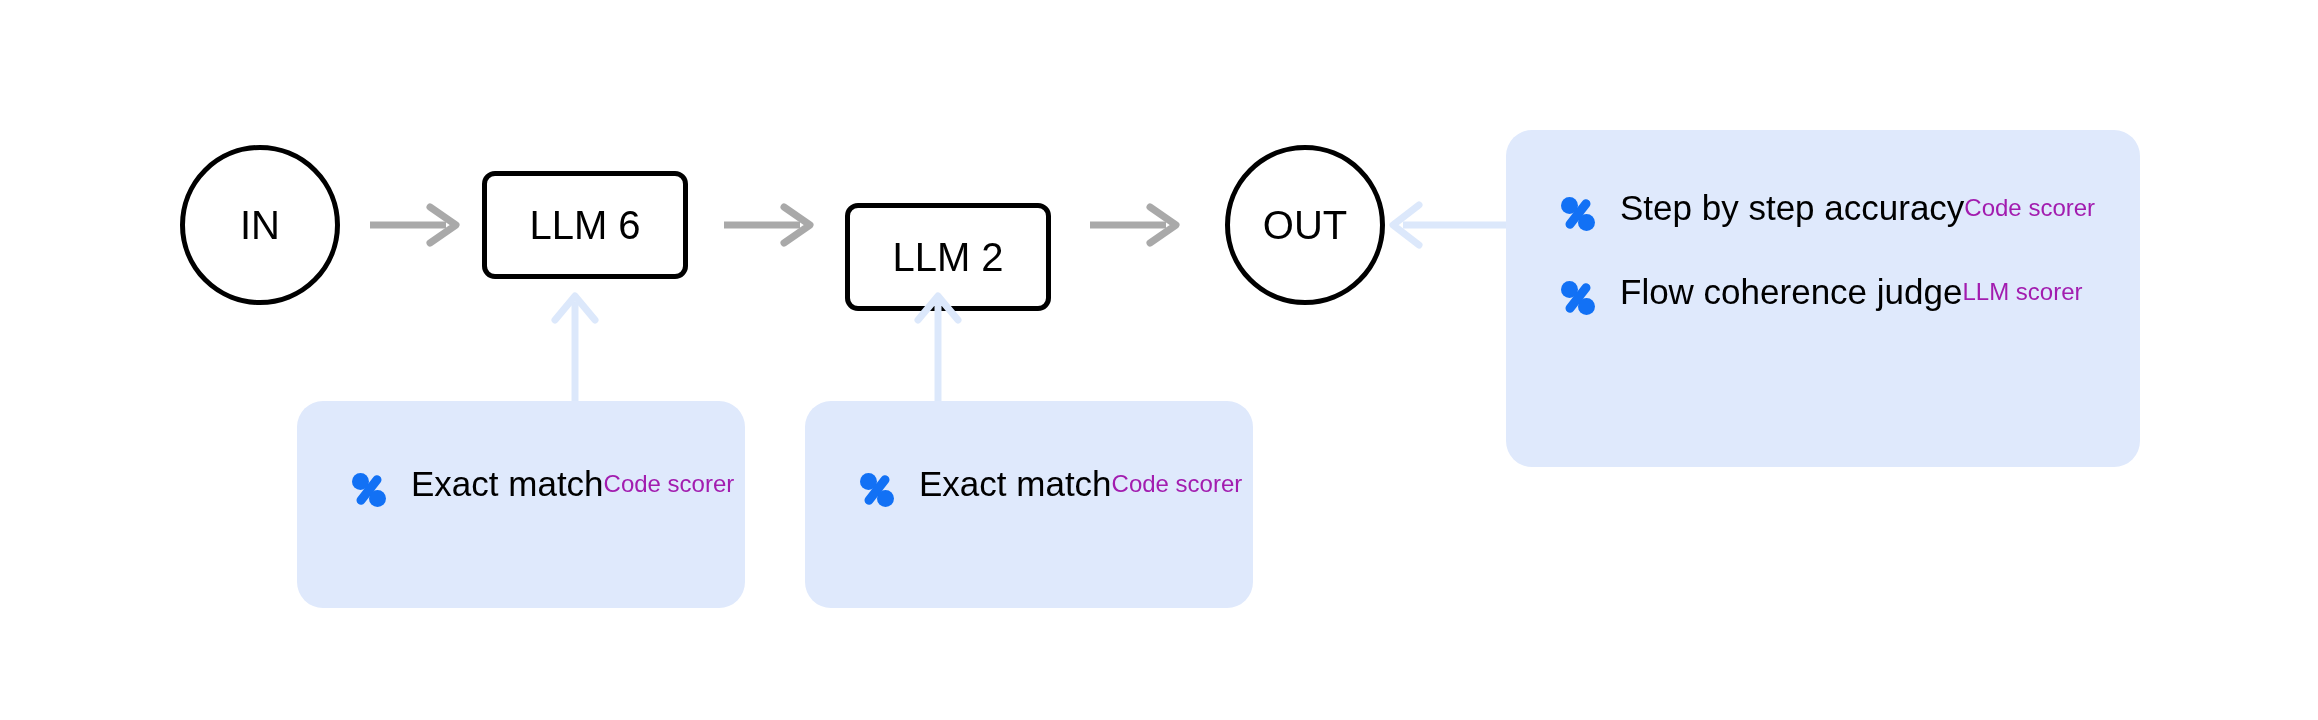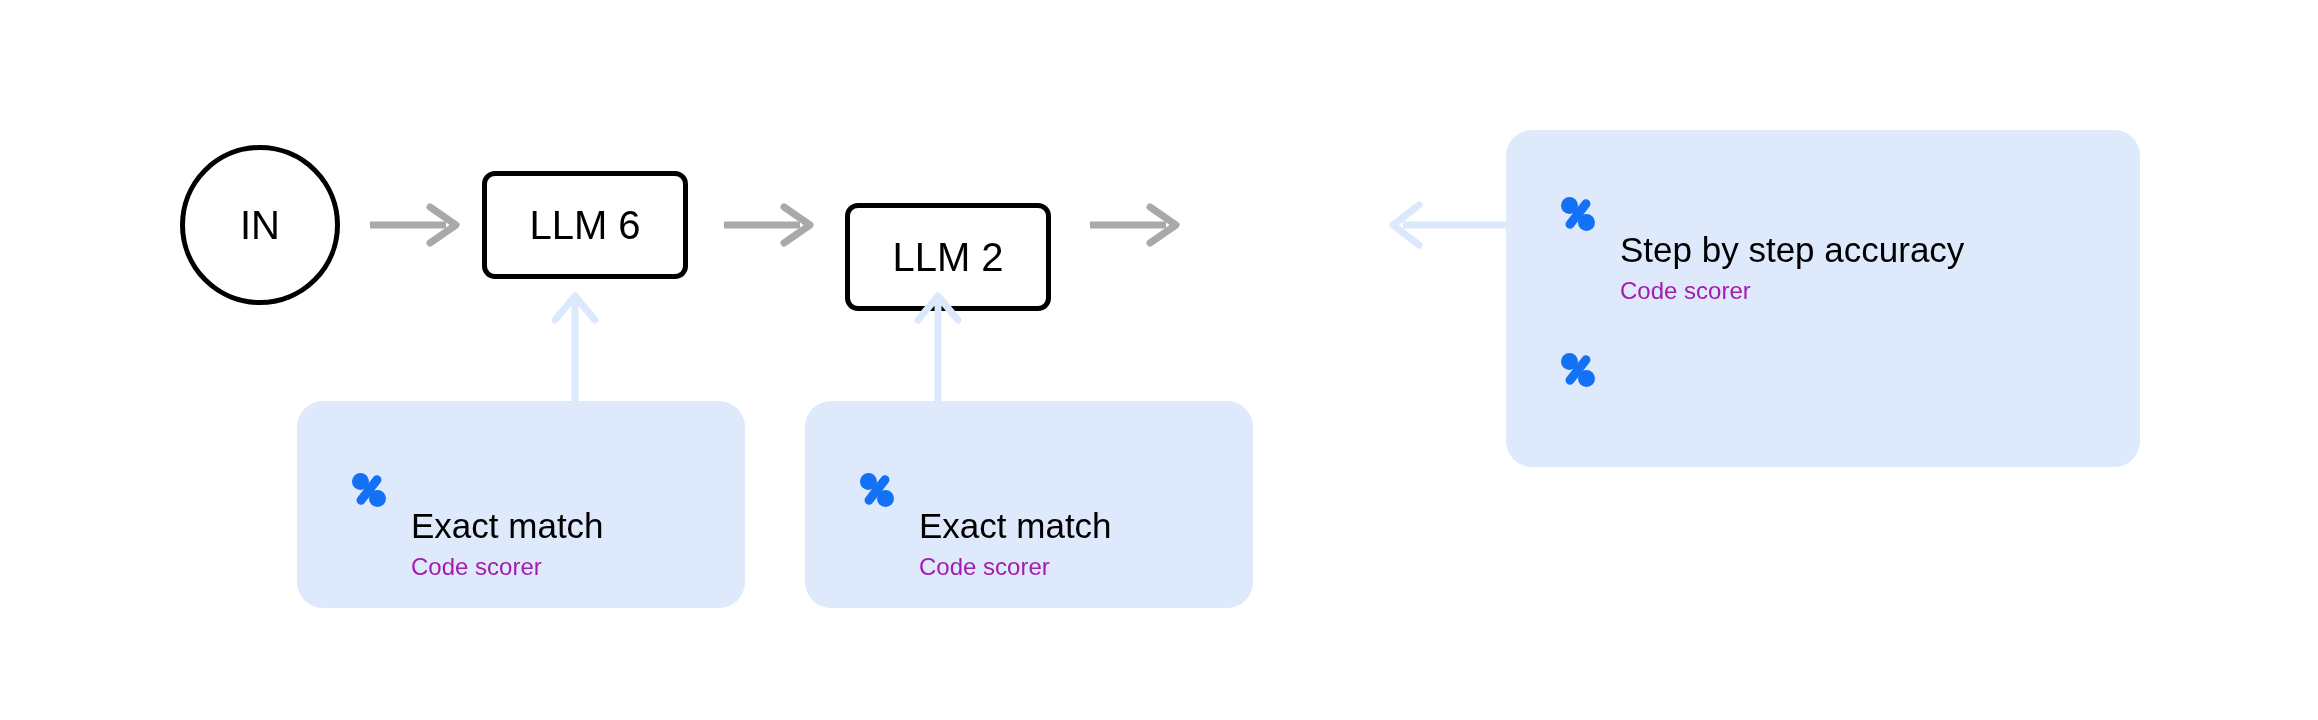--- a/index.html
+++ b/index.html
@@ -90,22 +90,21 @@
     gap: 22px;
   }
   .scorer-icon {
     flex: 0 0 auto;
     width: 40px;
     height: 40px;
     margin-top: 6px;
   }
   .scorer-texts {
     display: flex;
-    flex-direction: column;
-    margin-top: 42px;
+    flex-direction: row;
   }
   .scorer-title {
     font-size: 35px;
     color: #000000;
     line-height: 1.16;
     white-space: nowrap;
   }
   .scorer-sub {
     font-size: 24px;
     color: #a21caf;
@@ -145,20 +144,23 @@
 
   <div class="node-box" style="left:845px; top:171px;margin-top:32px;">
     <span class="node-label">LLM 2</span>
   </div>
 
   <svg class="flow-arrow" style="left:1088px; top:199px;" viewBox="0 0 96 52">
     <path d="M2 26 H78" stroke="#a9a9a9" stroke-width="7" fill="none"></path>
     <path d="M62 8 L88 26 L62 44" stroke="#a9a9a9" stroke-width="7" fill="none" stroke-linecap="round" stroke-linejoin="round"></path>
   </svg>
 
+  <div class="node-circle" style="left:1225px; top:145px;">
+    <span class="node-label">OUT</span>
+  </div>
 
   <svg class="blue-arrow-left" style="left:1385px; top:198px;" viewBox="0 0 150 54">
     <path d="M148 27 H18" stroke="#dce8fb" stroke-width="7" fill="none"></path>
     <path d="M34 7 L8 27 L34 47" stroke="#dce8fb" stroke-width="7" fill="none" stroke-linecap="round" stroke-linejoin="round"></path>
   </svg>
 
   <svg class="blue-arrow-up" style="left:548px; top:290px;" viewBox="0 0 54 120">
     <path d="M27 118 V12" stroke="#dce8fb" stroke-width="7" fill="none"></path>
     <path d="M7 30 L27 6 L47 30" stroke="#dce8fb" stroke-width="7" fill="none" stroke-linecap="round" stroke-linejoin="round"></path>
   </svg>
@@ -207,16 +209,20 @@
         <span class="scorer-title">Step by step accuracy</span>
         <span class="scorer-sub">Code scorer</span>
       </div>
     </div>
     <div class="scorer-row">
       <svg class="scorer-icon" viewBox="0 0 40 40">
         <circle cx="11.5" cy="11.5" r="8.5" fill="#1271f5"></circle>
         <circle cx="28.5" cy="28.5" r="8.5" fill="#1271f5"></circle>
         <rect x="15.5" y="2.5" width="9" height="35" rx="4.5" fill="#1271f5" transform="rotate(38 20 20)"></rect>
       </svg>
+      <div class="scorer-texts">
+        <span class="scorer-title">Flow coherence judge</span>
+        <span class="scorer-sub">LLM scorer</span>
+      </div>
     </div>
   </div>
 
 </div>
 
 </body></html>

